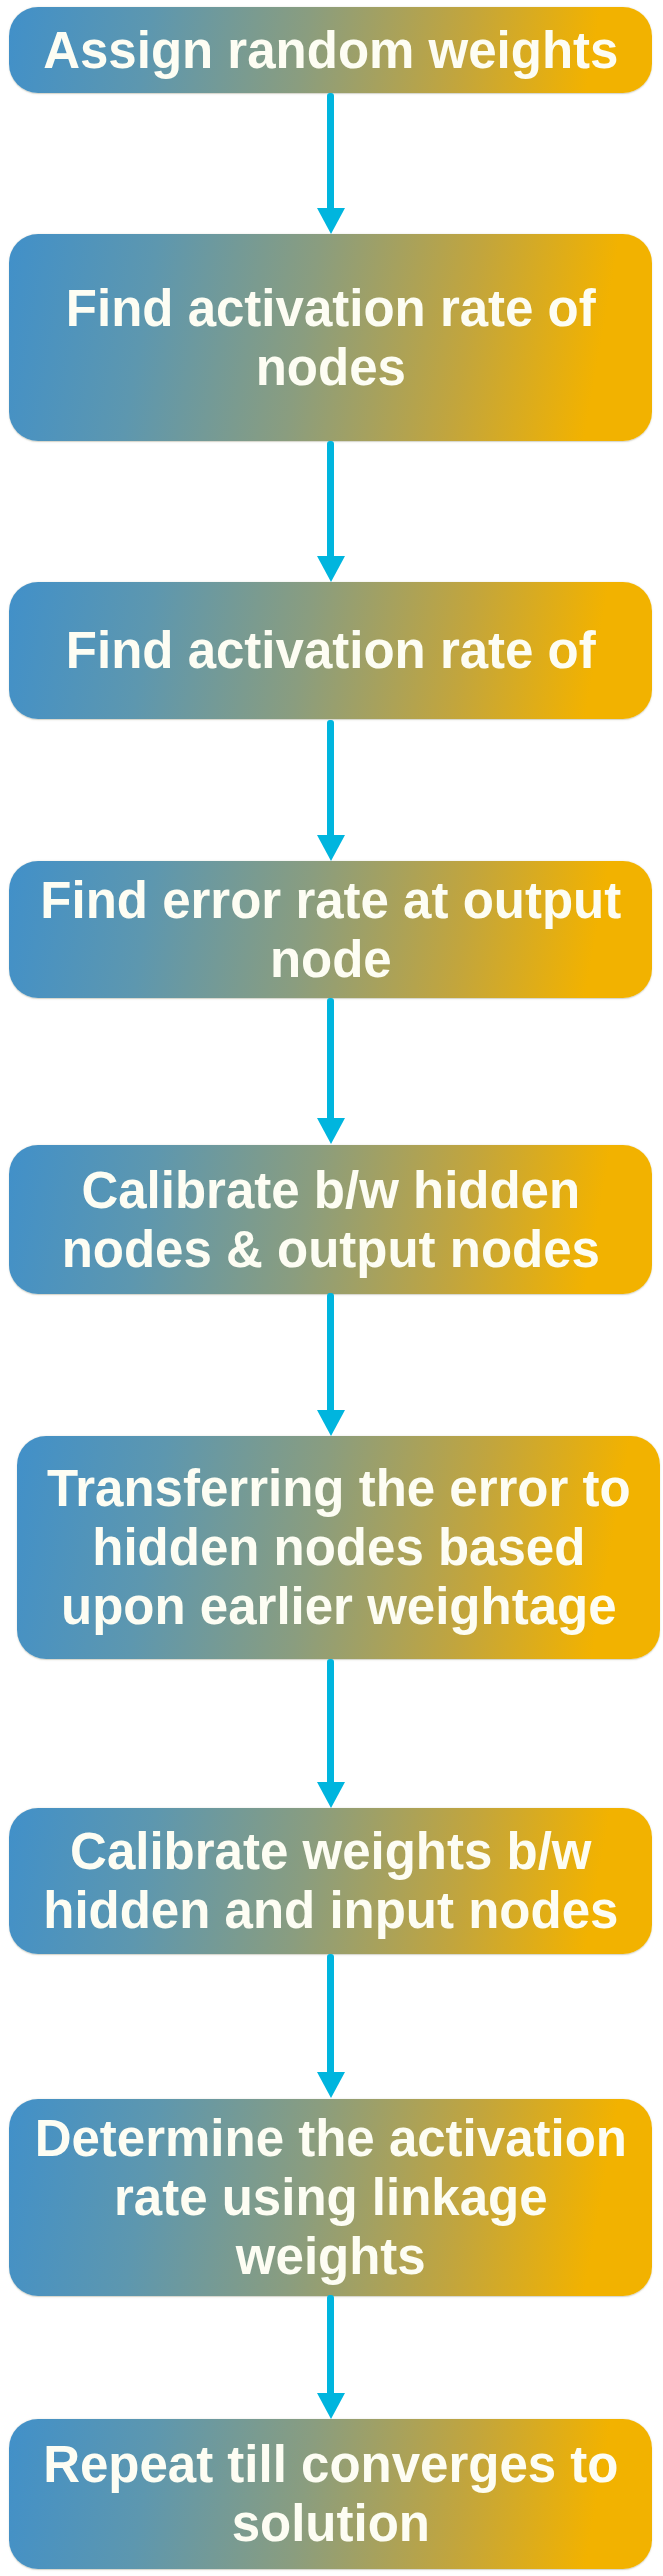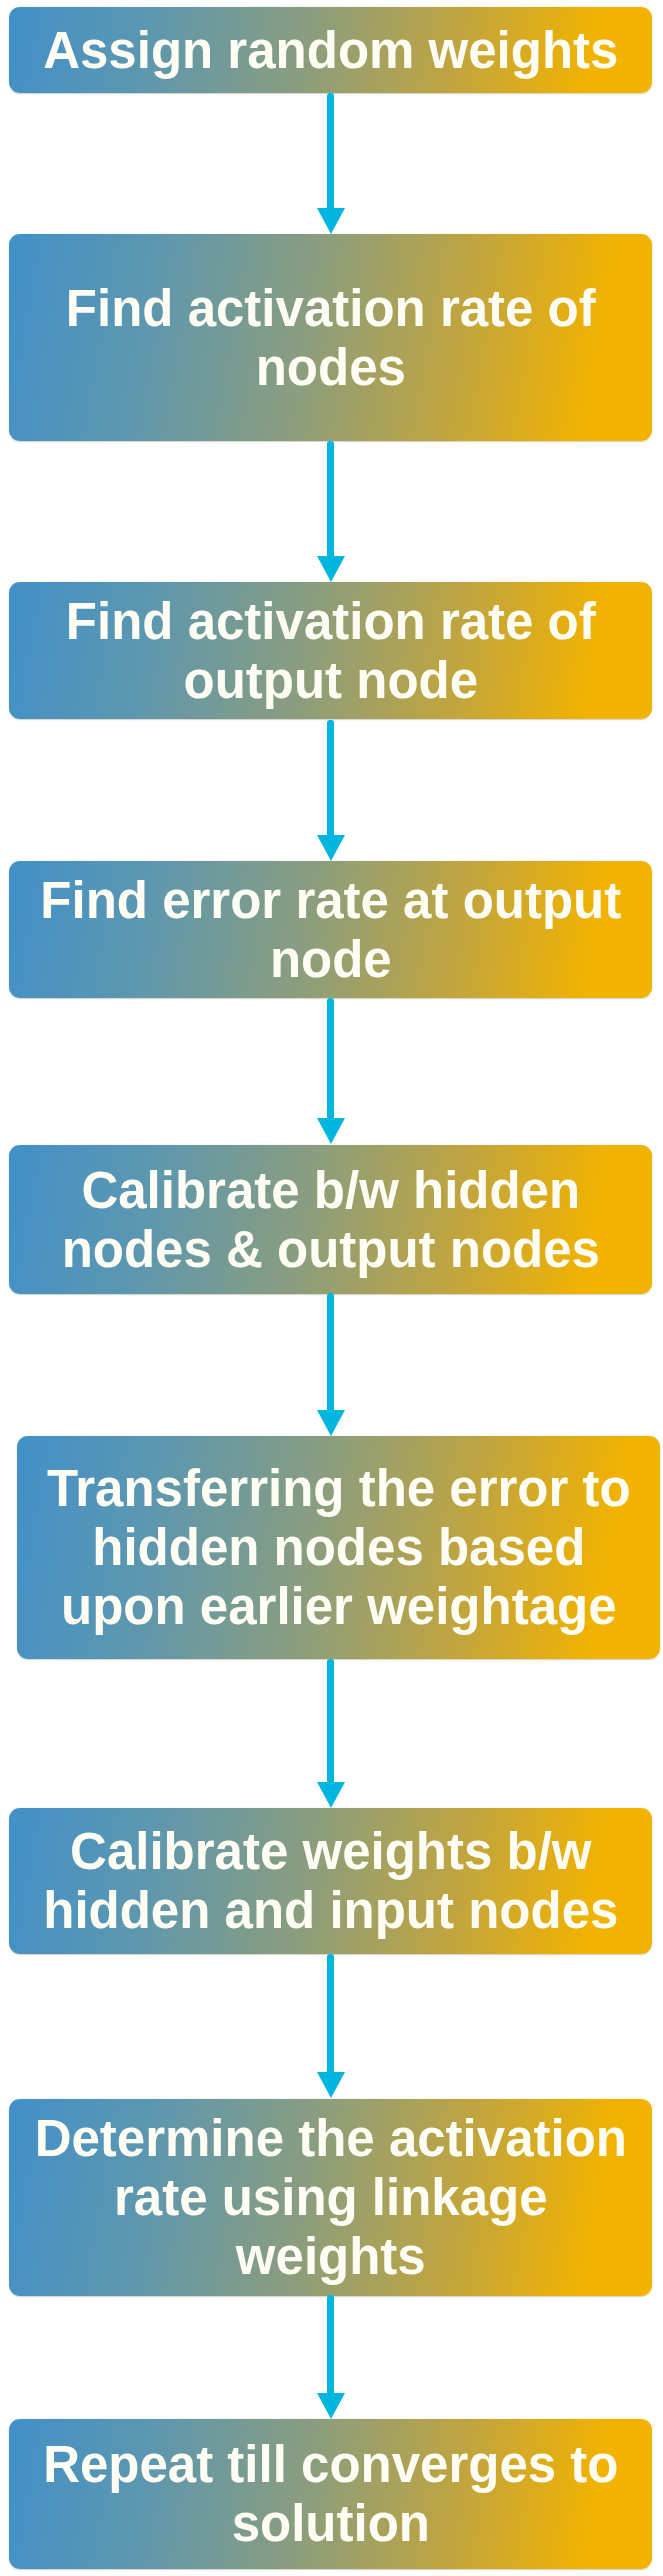--- a/index.html
+++ b/index.html
@@ -5,21 +5,21 @@
   html,body{margin:0;padding:0;}
   body{
     width:664px;height:2576px;position:relative;
     background:var(--background,#ffffff);
     font-family:"Liberation Sans",sans-serif;
     overflow:hidden;
   }
   .canvas{position:absolute;inset:0;}
   .node{
     position:absolute;left:9.3px;width:643px;
-    border-radius:11px;
+    border-radius:29px;
     background:linear-gradient(100deg,
       var(--gradient-left,#4190c9) 0%,
       #5d97af 22%,
       var(--gradient-mid,#8a9d7f) 46%,
       #c2a53d 70%,
       var(--gradient-right,#f2b200) 90%);
     display:flex;flex-direction:column;align-items:center;justify-content:center;
     text-align:center;
     color:var(--text,#fdfdf3);
     font-weight:bold;
@@ -63,21 +63,20 @@
     <span class="line">nodes</span>
   </div>
 
   <div class="arrow" style="top:441px;height:141px;">
     <div class="stem"></div>
     <div class="head"></div>
   </div>
 
   <div class="node" style="top:582px;height:137px;">
     <span class="line">Find activation rate of</span>
-    <span class="line">output node</span>
   </div>
 
   <div class="arrow" style="top:720px;height:141px;">
     <div class="stem"></div>
     <div class="head"></div>
   </div>
 
   <div class="node" style="top:861px;height:137px;">
     <span class="line">Find error rate at output</span>
     <span class="line">node</span>

